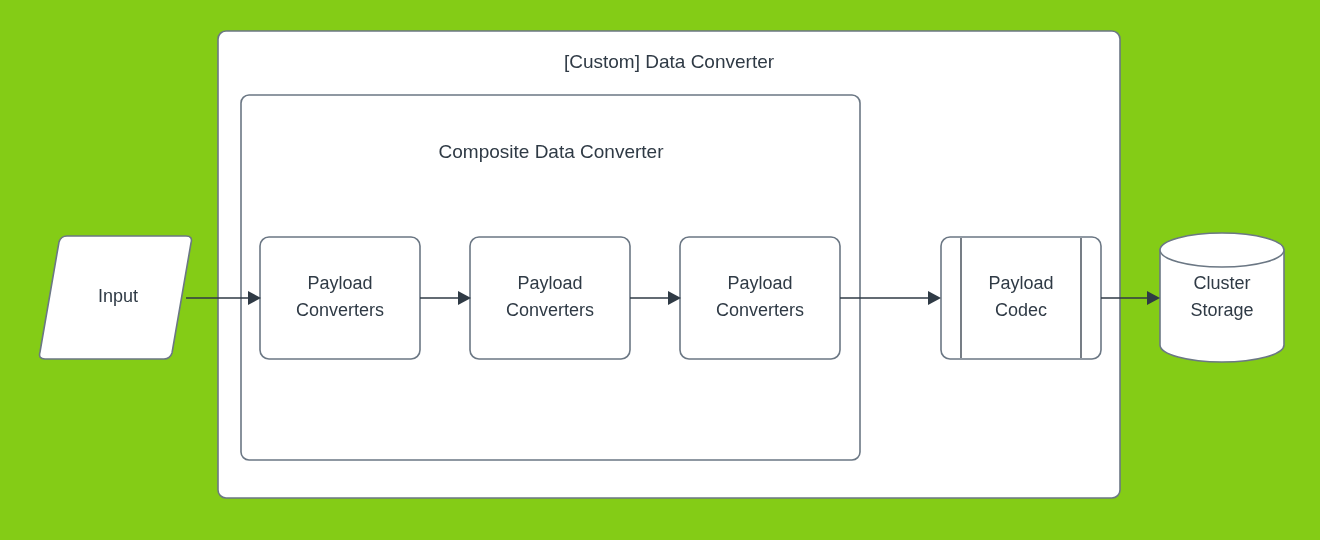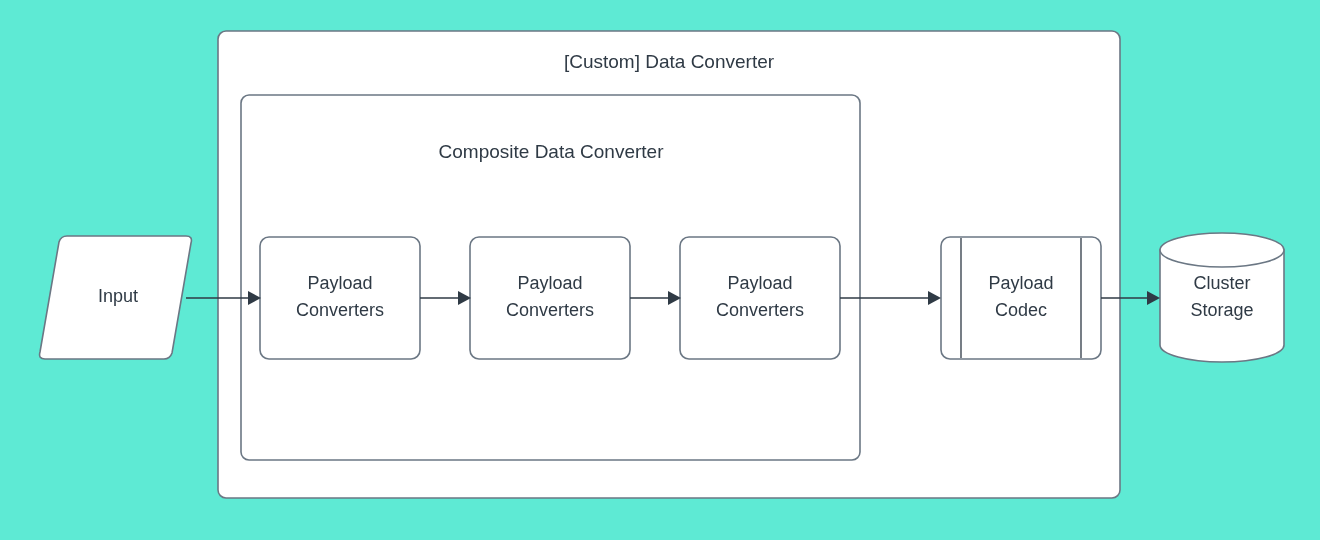--- a/index.html
+++ b/index.html
@@ -9,21 +9,21 @@
     background: #ffffff;
   }
   body {
     font-family: "Liberation Sans", sans-serif;
     color: #2f3a45;
   }
   #canvas {
     position: relative;
     width: 1320px;
     height: 540px;
-    background: #5eead4;
+    background: #84cc16;
     overflow: hidden;
   }
   #diagram-svg {
     position: absolute;
     top: 0;
     left: 0;
     width: 1320px;
     height: 540px;
     display: block;
   }

